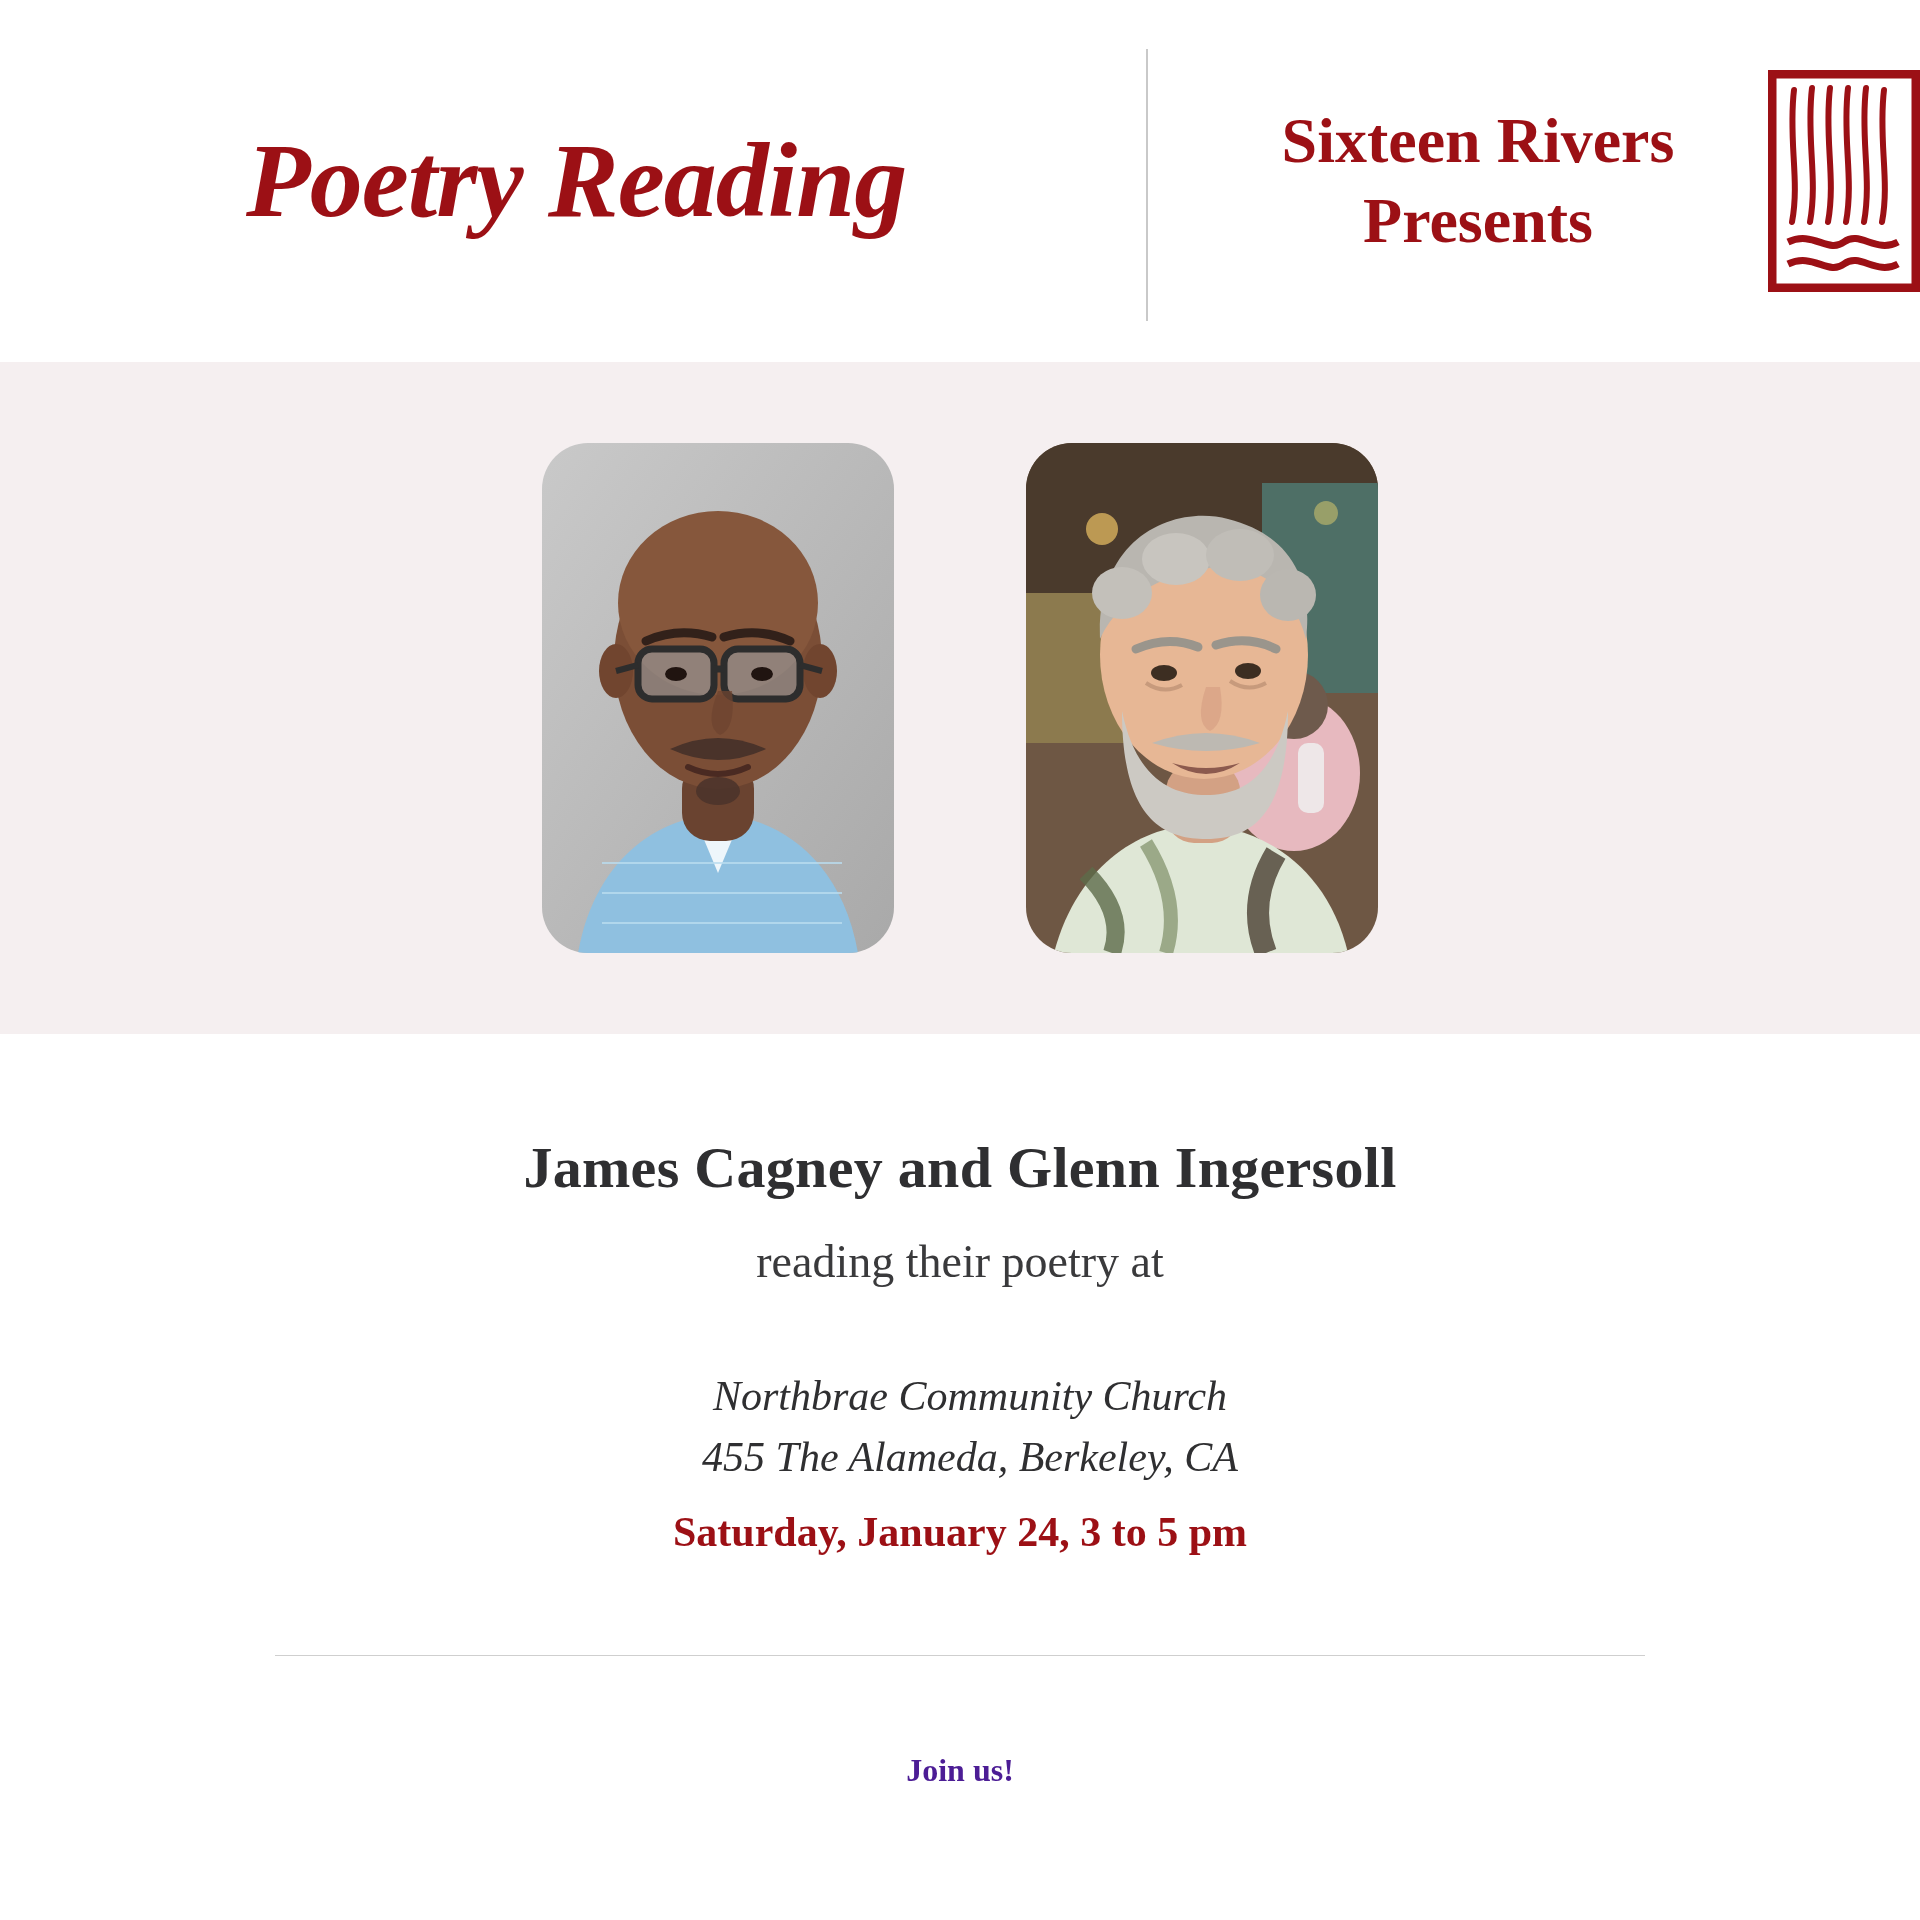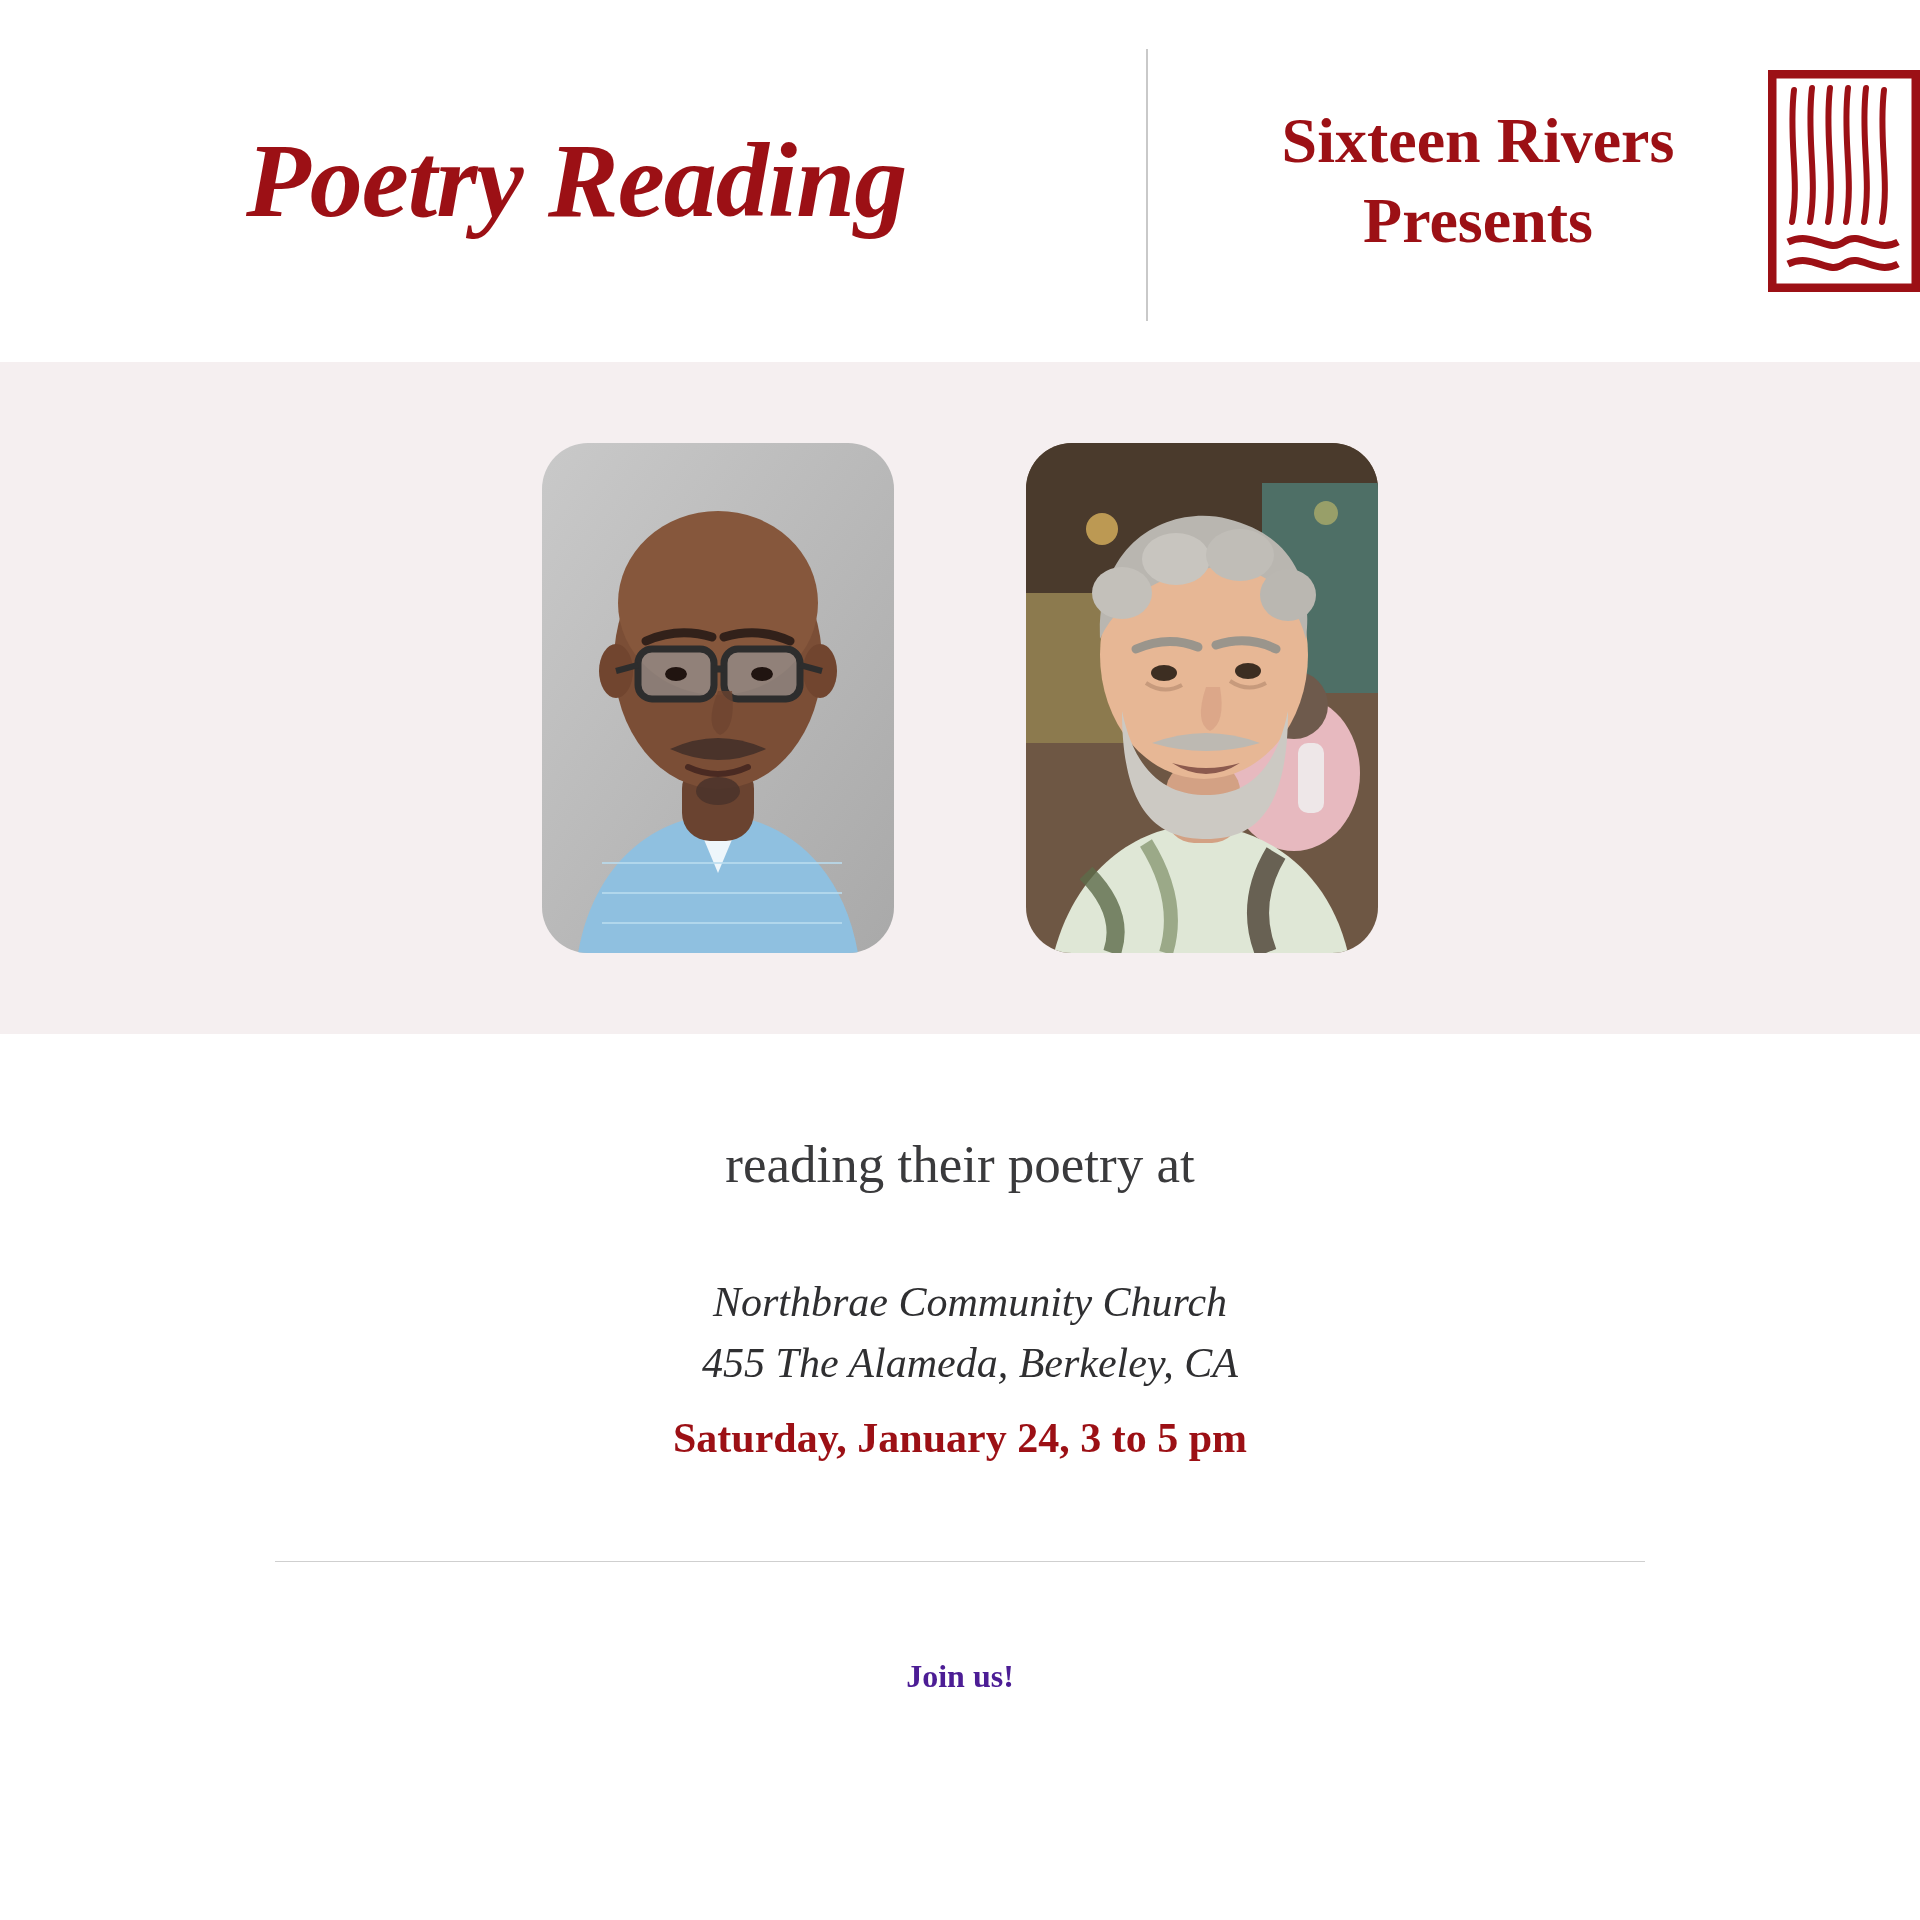--- a/index.html
+++ b/index.html
@@ -93,21 +93,22 @@
     padding-top: 100px;
     text-align: center;
   }
   .names {
     font-size: 58px;
     font-weight: bold;
     color: #2f2f31;
     letter-spacing: 0.3px;
   }
   .subline {
-    font-size: 53px;
+    margin-top: 34px;
+    font-size: 46px;
     color: #3a3a3c;
   }
   .venue-block {
     margin-top: 78px;
     line-height: 1.45;
   }
   .venue, .address {
     font-style: italic;
     font-size: 42px;
     color: #2f2f31;
@@ -255,20 +256,21 @@
         <path d="M96 268 C96 372, 134 396, 180 396 C226 396, 262 372, 262 268 C248 336, 214 352, 180 352 C146 352, 110 336, 96 268 Z" fill="#ccc9c3"></path>
         <path d="M126 300 q54 -20 108 0 q-54 16 -108 0 Z" fill="#bdb9b2"></path>
 
         <path d="M146 320 q34 22 68 0 q-34 10 -68 0 Z" fill="#8c5a4e"></path>
       </svg>
     </div>
 
   </div>
 
   <div class="content">
+    <div class="names">James Cagney and Glenn Ingersoll</div>
     <div class="subline">reading their poetry at</div>
 
     <div class="venue-block">
       <div class="venue">Northbrae Community Church</div>
       <div class="address">455 The Alameda, Berkeley, CA</div>
       <div class="datetime">Saturday, January 24, 3 to 5 pm</div>
     </div>
 
     <div class="rule"></div>
 

